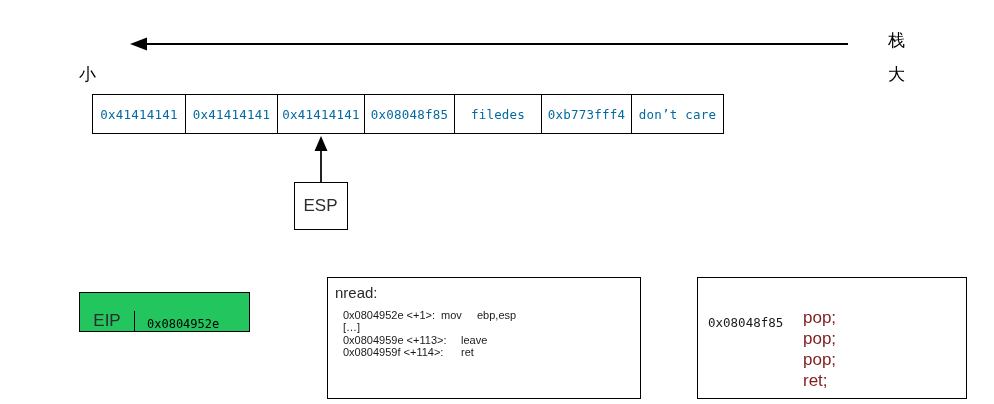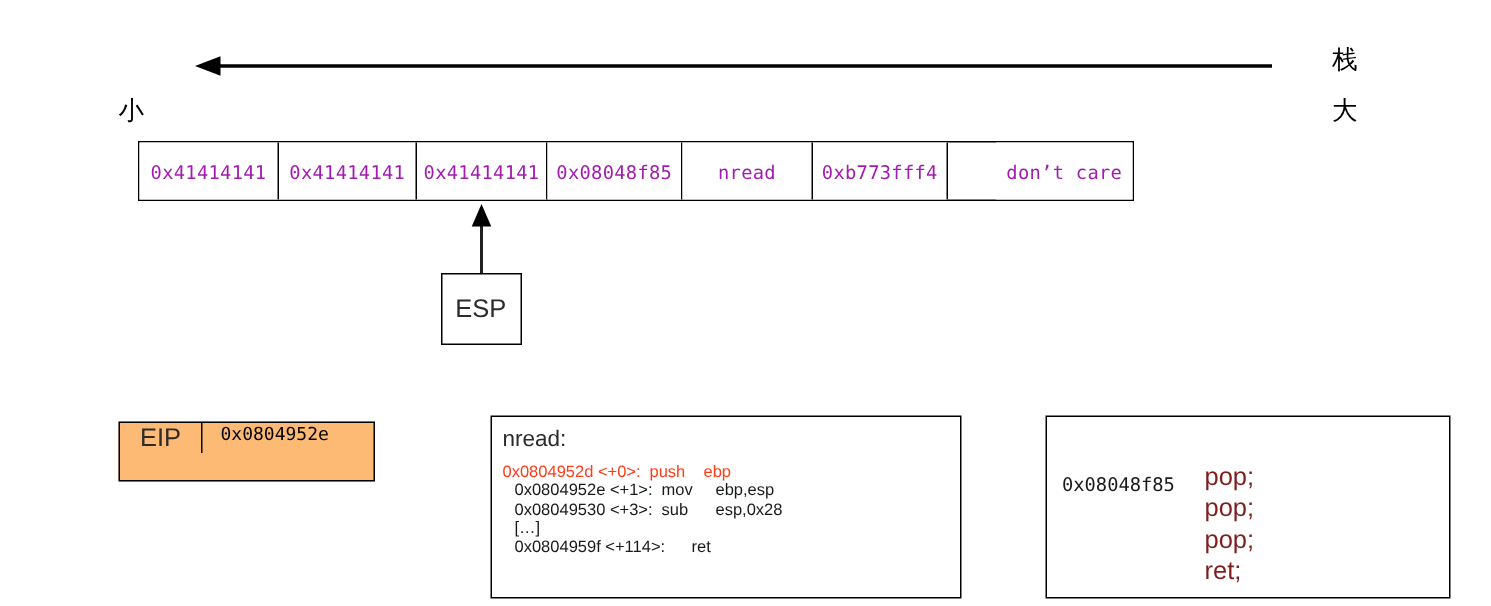--- a/index.html
+++ b/index.html
@@ -57,25 +57,25 @@
   }
   .stack-cell {
     box-sizing: border-box;
     border-right: 1px solid #000;
     display: flex;
     align-items: center;
     justify-content: center;
     font-family: "DejaVu Sans Mono", monospace;
     font-size: 12.5px;
     letter-spacing: 0.2px;
-    color: #a21caf;
+    color: #0369a1;
     white-space: nowrap;
     background: #fff;
   }
-  .stack-cell:last-child { border-right: none; margin-left: 32px; }
+  .stack-cell:last-child { border-right: none; }
 
   
   #esp-pointer-arrow {
     position: absolute;
     left: 310px;
     top: 136px;
     width: 20px;
     height: 48px;
   }
   #esp-box {
@@ -91,28 +91,28 @@
     align-items: center;
     justify-content: center;
     font-size: 17px;
     color: #2b2b2b;
   }
 
   
   #eip-box {
     position: absolute;
     left: 79px;
-    top: 281px;
+    top: 292px;
     width: 171px;
     height: 40px;
     border: 1px solid #000;
     box-sizing: border-box;
-    background: #fdba74;
-    display: flex;
-    align-items: flex-start;
+    background: #22c55e;
+    display: flex;
+    align-items: flex-end;
   }
   #eip-name-cell {
     width: 54px;
     border-right: 1px solid #000;
     display: flex;
     align-items: center;
     justify-content: center;
     font-size: 17px;
     color: #2b2b2b;
   }
@@ -211,21 +211,21 @@
       <div class="stack-cell" style="width: 92px;">
         <span>0x41414141</span>
       </div>
       <div class="stack-cell" style="width: 87px;">
         <span>0x41414141</span>
       </div>
       <div class="stack-cell" style="width: 90px;">
         <span>0x08048f85</span>
       </div>
       <div class="stack-cell" style="width: 87px;">
-        <span>nread</span>
+        <span>filedes</span>
       </div>
       <div class="stack-cell" style="width: 90px;">
         <span>0xb773fff4</span>
       </div>
       <div class="stack-cell" style="width: 91px;">
         <span>don’t care</span>
       </div>
     </div>
 
   <svg id="esp-pointer-arrow" viewBox="0 0 20 48" width="20" height="48" style="left: 310.5px;">
@@ -237,24 +237,23 @@
   </div>
 
   <div id="eip-box">
     <div id="eip-name-cell">EIP</div>
     <div id="eip-value-cell">0x0804952e</div>
   </div>
 
   <div id="disasm-panel">
     <div id="disasm-title">nread:</div>
     <div id="disasm-lines">
-        <div class="disasm-line highlight"><span class="dl-addr">0x0804952d &lt;+0&gt;:</span><span class="dl-mnem">push</span><span class="dl-ops">ebp</span></div>
         <div class="disasm-line indent"><span class="dl-addr">0x0804952e &lt;+1&gt;:</span><span class="dl-mnem">mov</span><span class="dl-ops">ebp,esp</span></div>
-        <div class="disasm-line indent"><span class="dl-addr">0x08049530 &lt;+3&gt;:</span><span class="dl-mnem">sub</span><span class="dl-ops">esp,0x28</span></div>
         <div class="disasm-line indent"><span class="dl-addr">[…]</span></div>
+        <div class="disasm-line indent wide"><span class="dl-addr">0x0804959e &lt;+113&gt;:</span><span class="dl-ops">leave</span></div>
         <div class="disasm-line indent wide"><span class="dl-addr">0x0804959f &lt;+114&gt;:</span><span class="dl-ops">ret</span></div>
       </div>
   </div>
 
   <div id="gadget-panel">
     <div id="gadget-address">0x08048f85</div>
     <div id="gadget-instructions">
         <div class="gadget-line">pop;</div>
         <div class="gadget-line">pop;</div>
         <div class="gadget-line">pop;</div>

